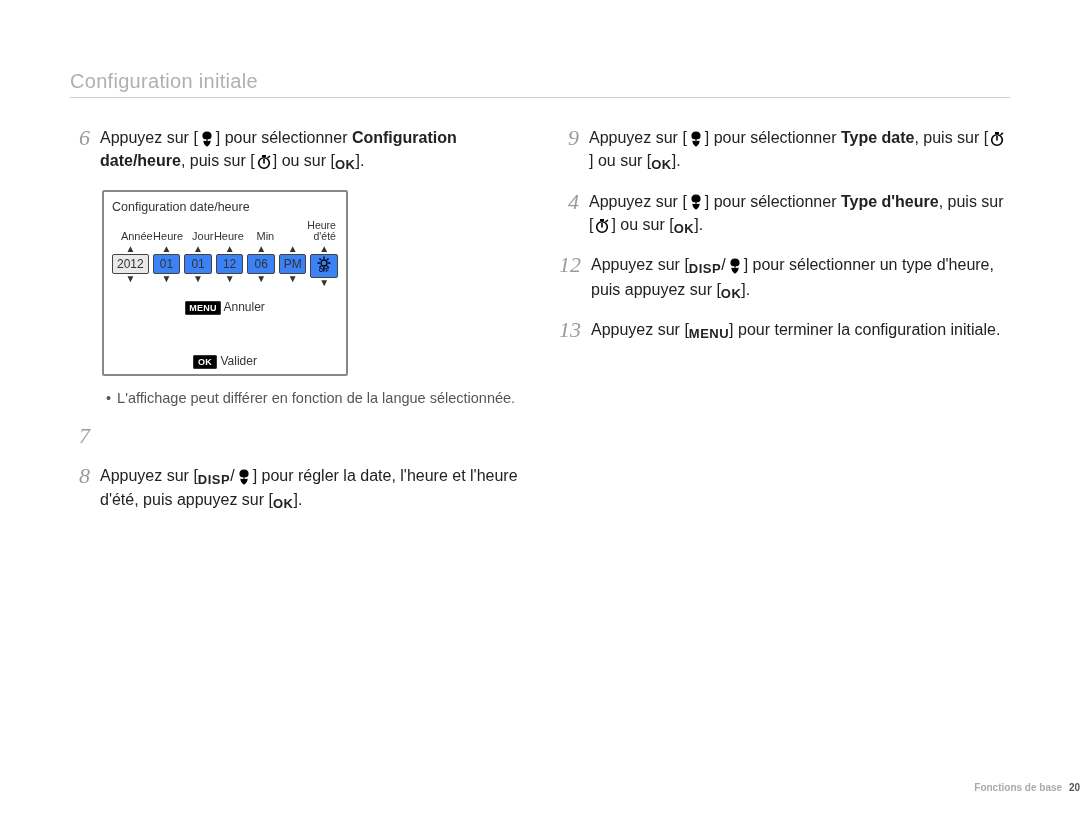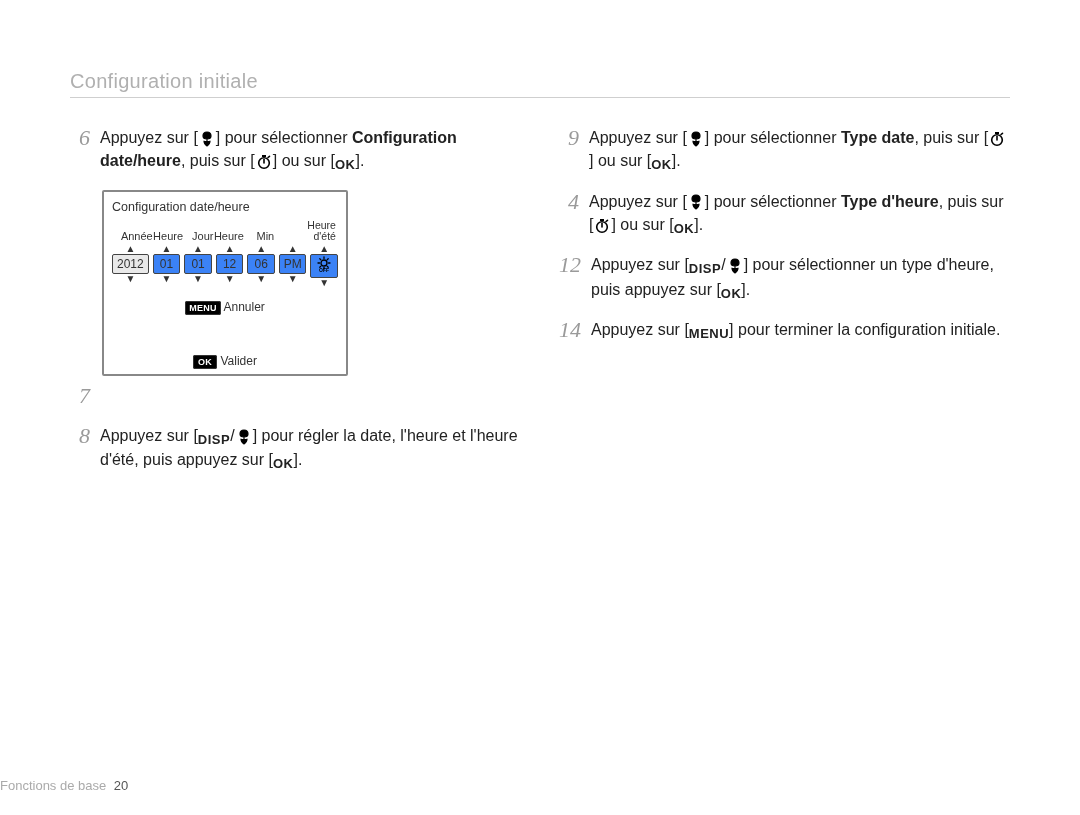--- a/index.html
+++ b/index.html
@@ -149,23 +149,24 @@
   }
   .btn-key.ok {
     background: #000;
     padding: 1px 4px;
   }
   .page-footer {
     position: absolute;
     bottom: 22px;
     left: 0;
     width: 1080px;
-    text-align: left;
-    font-size: 13px;
+    text-align: right;
+    font-size: 10px;
     color: #aaa;
+    font-weight: bold;
   }
   .page-footer .num { color: #555; margin-left: 4px; }
 
   
   .keycap {
     display: inline-flex;
     align-items: center;
     justify-content: center;
     vertical-align: -3px;
     height: 16px;
@@ -292,20 +293,23 @@
             <span class="btn-key">MENU</span>
             <span>Annuler</span>
           </span>
           <span>
             <span class="btn-key ok">OK</span>
             <span>Valider</span>
           </span>
         </div>
       </div>
 
+      <div class="note">
+        <span class="bullet">•</span><span>L'affichage peut différer en fonction de la langue sélectionnée.</span>
+      </div>
 
       <div class="step">
         <div class="step-num">7</div>
       </div>
 
       <div class="step">
         <div class="step-num">8</div>
         <div class="step-body">
           <span>Appuyez sur [</span><span class="keycap disp">DISP</span><span>/</span><span class="icon"><svg width="16" height="16">
                 <use href="#i-macro"></use>
@@ -343,21 +347,21 @@
       <div class="step">
         <div class="step-num">12</div>
         <div class="step-body">
           <span>Appuyez sur [</span><span class="keycap disp">DISP</span><span>/</span><span class="icon"><svg width="16" height="16">
                 <use href="#i-macro"></use>
               </svg></span><span>] pour sélectionner un type d'heure, puis appuyez sur [</span><span class="keycap ok">OK</span><span>].</span>
         </div>
       </div>
 
       <div class="step">
-        <div class="step-num">14</div>
+        <div class="step-num">13</div>
         <div class="step-body">
           <span>Appuyez sur [</span><span class="keycap menu">MENU</span><span>] pour terminer la configuration initiale.</span>
         </div>
       </div>
 
     </div>
   </div>
 
   <div class="page-footer">
     <span>Fonctions de base</span>

